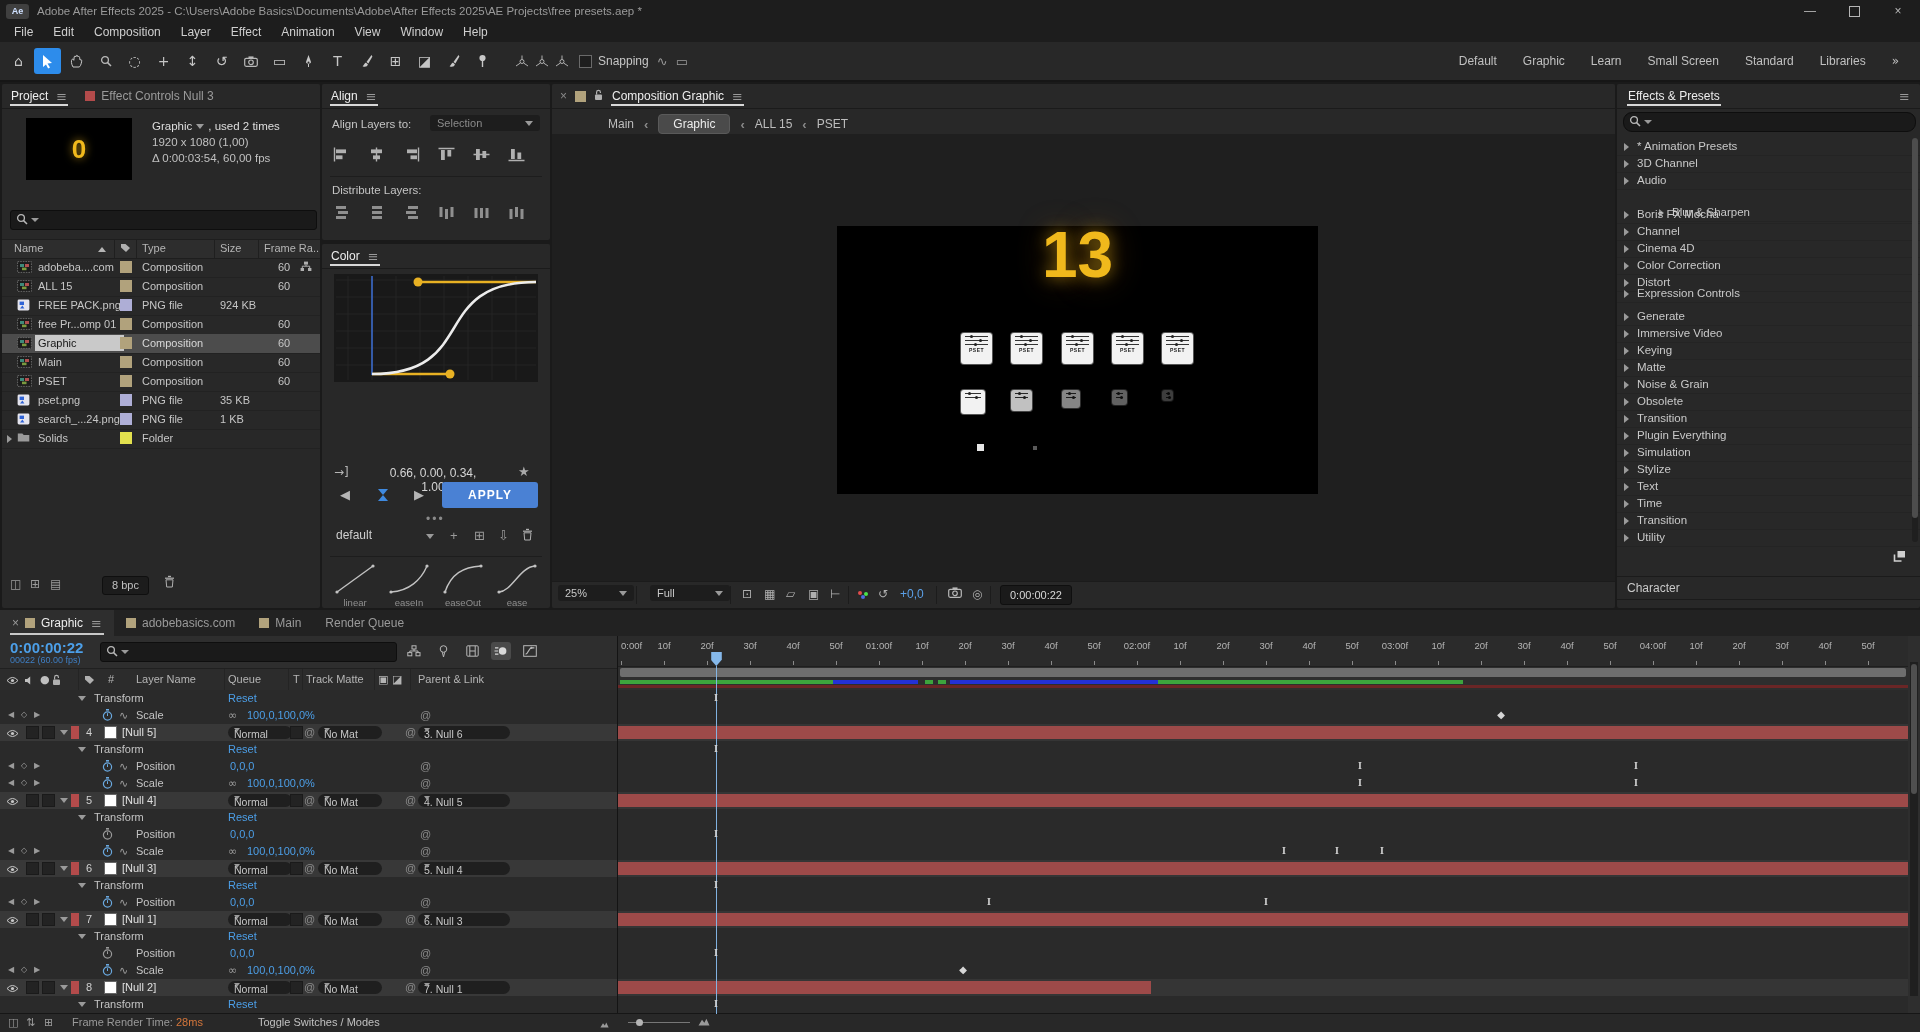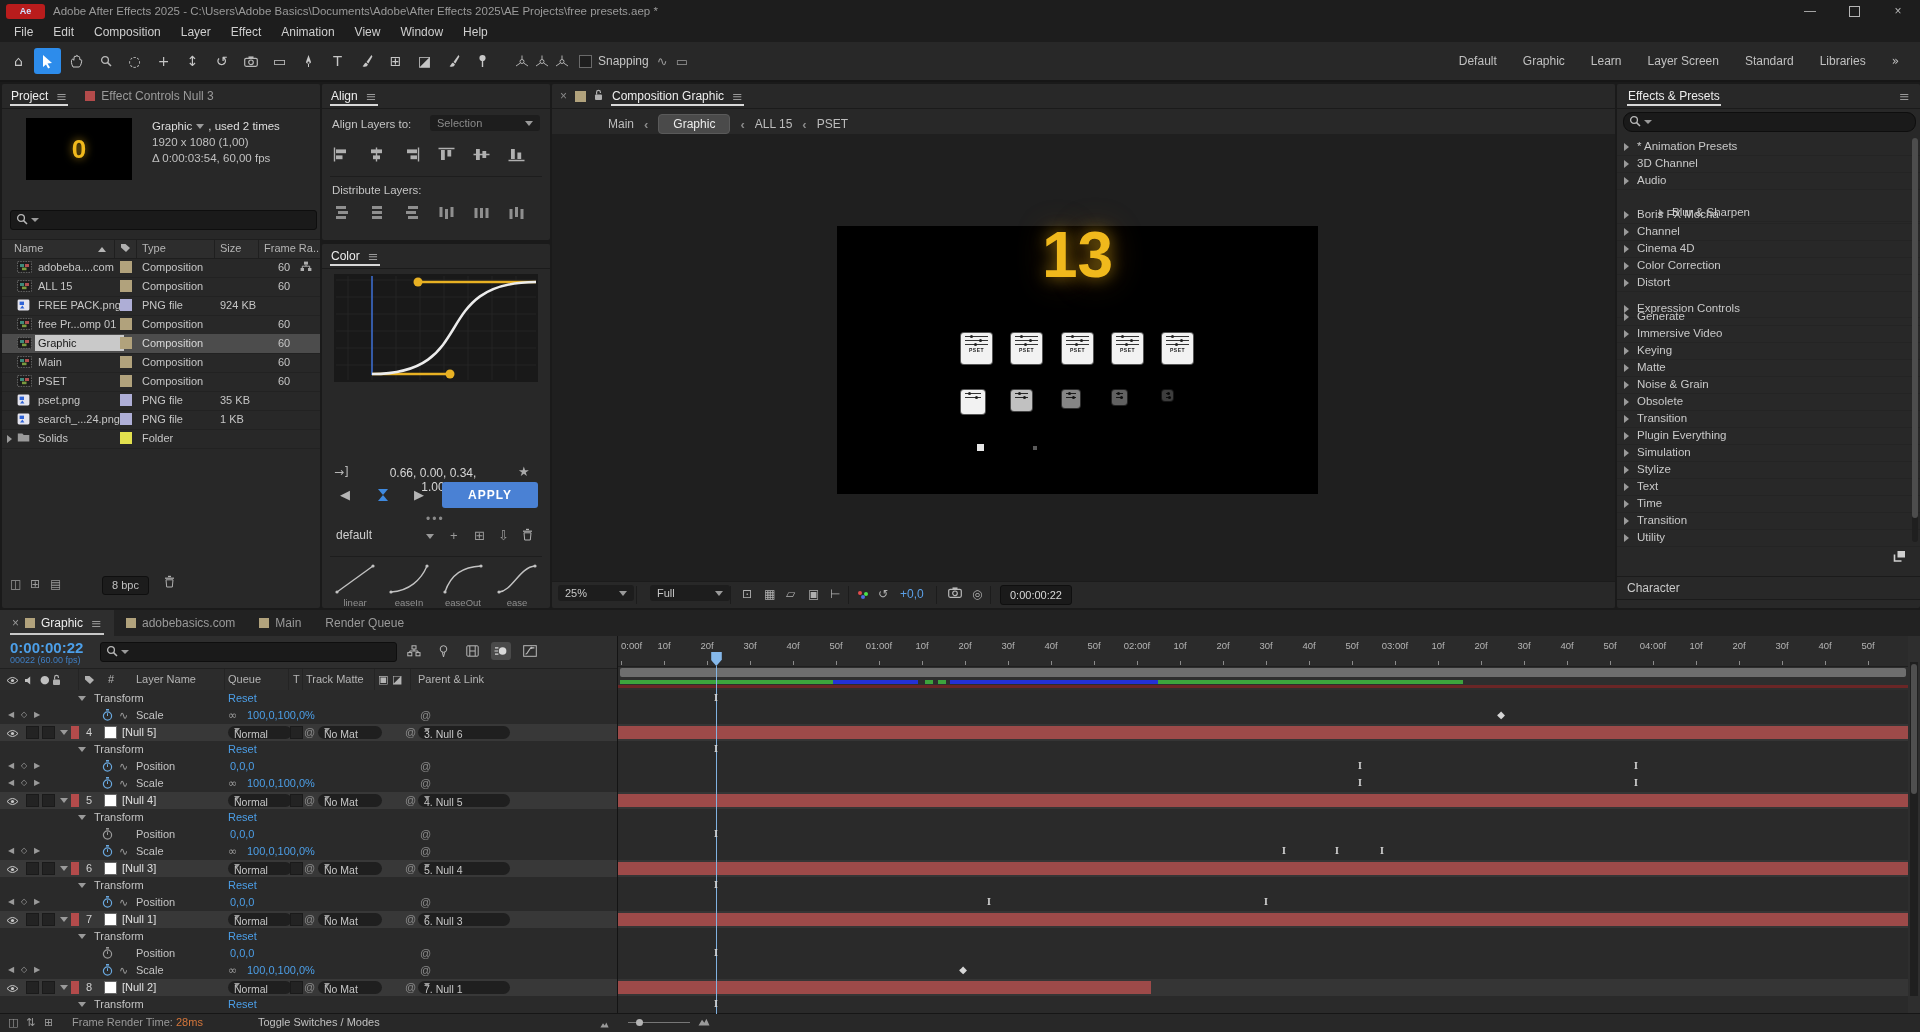--- a/index.html
+++ b/index.html
@@ -2,21 +2,21 @@
 <html><head>
 <meta charset="utf-8">
 <title>Adobe After Effects 2025</title>
 <style>
   html,body{margin:0;padding:0;background:#111;}
   #app{position:relative;width:1920px;height:1032px;background:#1a1a1a;overflow:hidden;
        font-family:"Liberation Sans",sans-serif;color:#c8c8c8;font-size:12px;}
   .uic{font-family:"DejaVu Sans",sans-serif;}
   
   .titlebar{position:absolute;left:0;top:0;width:100%;height:22px;background:#1d1d1d;display:flex;align-items:center;}
-  .ae-badge{width:39px;height:15px;margin-left:6px;border-radius:3px;background:#b91c1c;color:#cfe0ff;
+  .ae-badge{width:23px;height:15px;margin-left:6px;border-radius:3px;background:#404040;color:#cfe0ff;
             font-size:9px;font-weight:bold;display:flex;align-items:center;justify-content:center;}
   .title-text{margin-left:8px;color:#9a9a9a;font-size:11.5px;white-space:nowrap;}
   .win-controls{margin-left:auto;display:flex;height:100%;}
   .win-btn{width:44px;height:100%;display:flex;align-items:center;justify-content:center;color:#b5b5b5;font-size:12px;}
   .win-box{width:9px;height:9px;border:1px solid #b5b5b5;}
   .menubar{position:absolute;left:0;top:22px;width:100%;height:20px;background:#1d1d1d;display:flex;align-items:center;padding-left:4px;border-bottom:1px solid #141414;}
   .mitem{padding:0 10px;color:#cfcfcf;font-size:12px;line-height:20px;}
   .toolbar{position:absolute;left:0;top:42px;width:100%;height:38px;background:#282828;display:flex;align-items:center;border-bottom:2px solid #161616;}
   .tool{width:27px;height:26px;margin:0 1px;border-radius:3px;display:flex;align-items:center;justify-content:center;color:#c6c6c6;font-size:14px;}
   .tool.active{background:#2d8ceb;color:#fff;}
@@ -276,21 +276,21 @@
         </span>
       </div>
     <span class="snap-check"></span>
     <span class="snap-label">Snapping</span>
     <span class="uic" style="color:#9a9a9a;font-size:13px;">∿</span>
     <span class="uic" style="color:#9a9a9a;font-size:13px;margin-left:8px;">▭</span>
     <div class="workspaces" id="wsList">
         <div class="ws">Default</div>
         <div class="ws">Graphic</div>
         <div class="ws">Learn</div>
-        <div class="ws">Layer Screen</div>
+        <div class="ws">Small Screen</div>
         <div class="ws">Standard</div>
         <div class="ws">Libraries</div>
         <div class="ws uic">»</div>
       </div>
   </div>
 
   <div class="panel" id="projPanel">
     <div class="ptabs" id="projTabs">
         <div class="ptab active">
           <span>Project</span>
@@ -817,21 +817,21 @@
           <span>Cinema 4D</span>
         </div>
         <div class="fxrow" style="top: 119px;">
           <span class="caret r"></span>
           <span>Color Correction</span>
         </div>
         <div class="fxrow" style="top: 136px;">
           <span class="caret r"></span>
           <span>Distort</span>
         </div>
-        <div class="fxrow" style="top: 162px;">
+        <div class="fxrow" style="top: 147px;">
           <span class="caret r"></span>
           <span>Expression Controls</span>
         </div>
         <div class="fxrow" style="top: 170px;">
           <span class="caret r"></span>
           <span>Generate</span>
         </div>
         <div class="fxrow" style="top: 187px;">
           <span class="caret r"></span>
           <span>Immersive Video</span>

